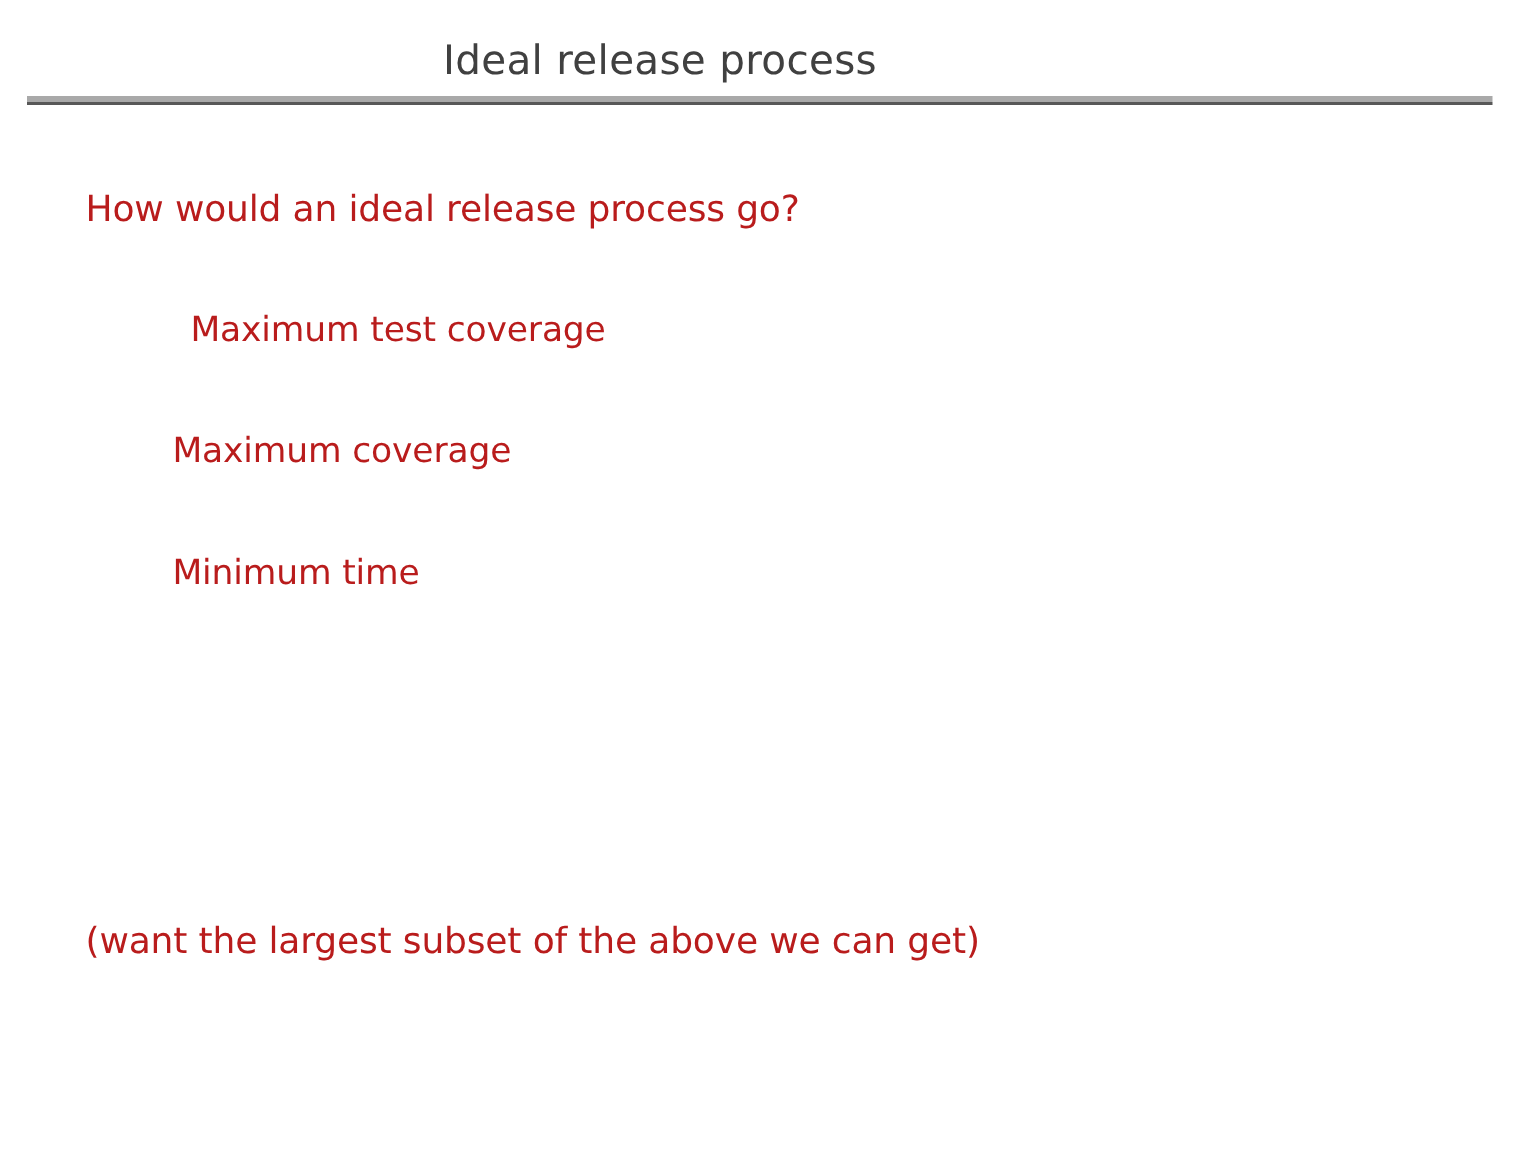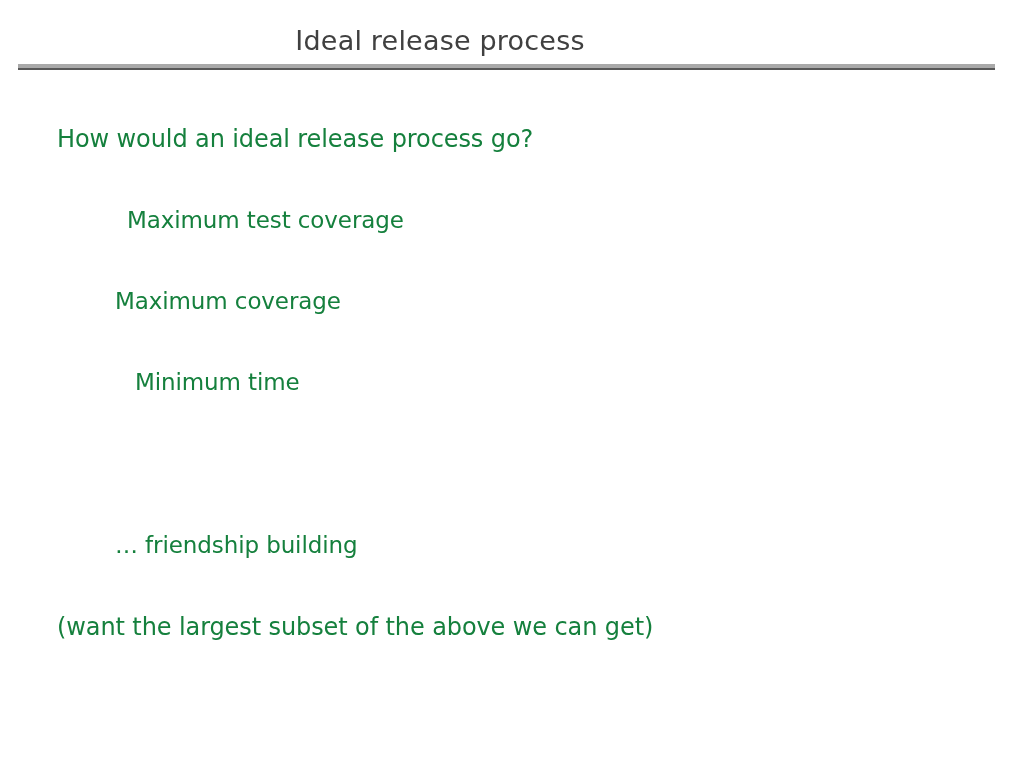--- a/index.html
+++ b/index.html
@@ -67,37 +67,37 @@
   .body-block {
     position: absolute;
     left: 0;
     top: 0;
     width: 1024px;
     height: 768px;
   }
 
   .body-line {
     position: absolute;
-    color: #15803d;
+    color: #b91c1c;
     font-family: "DejaVu Sans", sans-serif;
     font-size: 24px;
     font-weight: 400;
     line-height: 30px;
     white-space: nowrap;
     letter-spacing: -0.1px;
     text-align: right;
   }
 
   .lvl-1 { left: 57px; }
   .lvl-2 { left: 115px; font-size: 23px; }
 
   .row-0 { top: 124px; }
   .row-1 { top: 205px; margin-left: 12px; }
   .row-2 { top: 286px; }
-  .row-3 { top: 367px; margin-left: 20px; }
+  .row-3 { top: 367px; }
   .row-4 { top: 448px; }
   .row-5 { top: 530px; }
   .row-6 { top: 612px; }
 </style>
 </head>
 <body>
 
 <div class="slide">
 
   <div class="slide-title">Ideal release process</div>
@@ -111,18 +111,17 @@
 
     <div class="body-line lvl-1 row-0">How would an ideal release process go?</div>
 
     <div class="body-line lvl-2 row-1">Maximum test coverage</div>
 
     <div class="body-line lvl-2 row-2">Maximum coverage</div>
 
     <div class="body-line lvl-2 row-3">Minimum time</div>
 
 
-    <div class="body-line lvl-2 row-5">… friendship building</div>
 
     <div class="body-line lvl-1 row-6">(want the largest subset of the above we can get)</div>
 
   </div>
 </div>
 
 </body></html>

